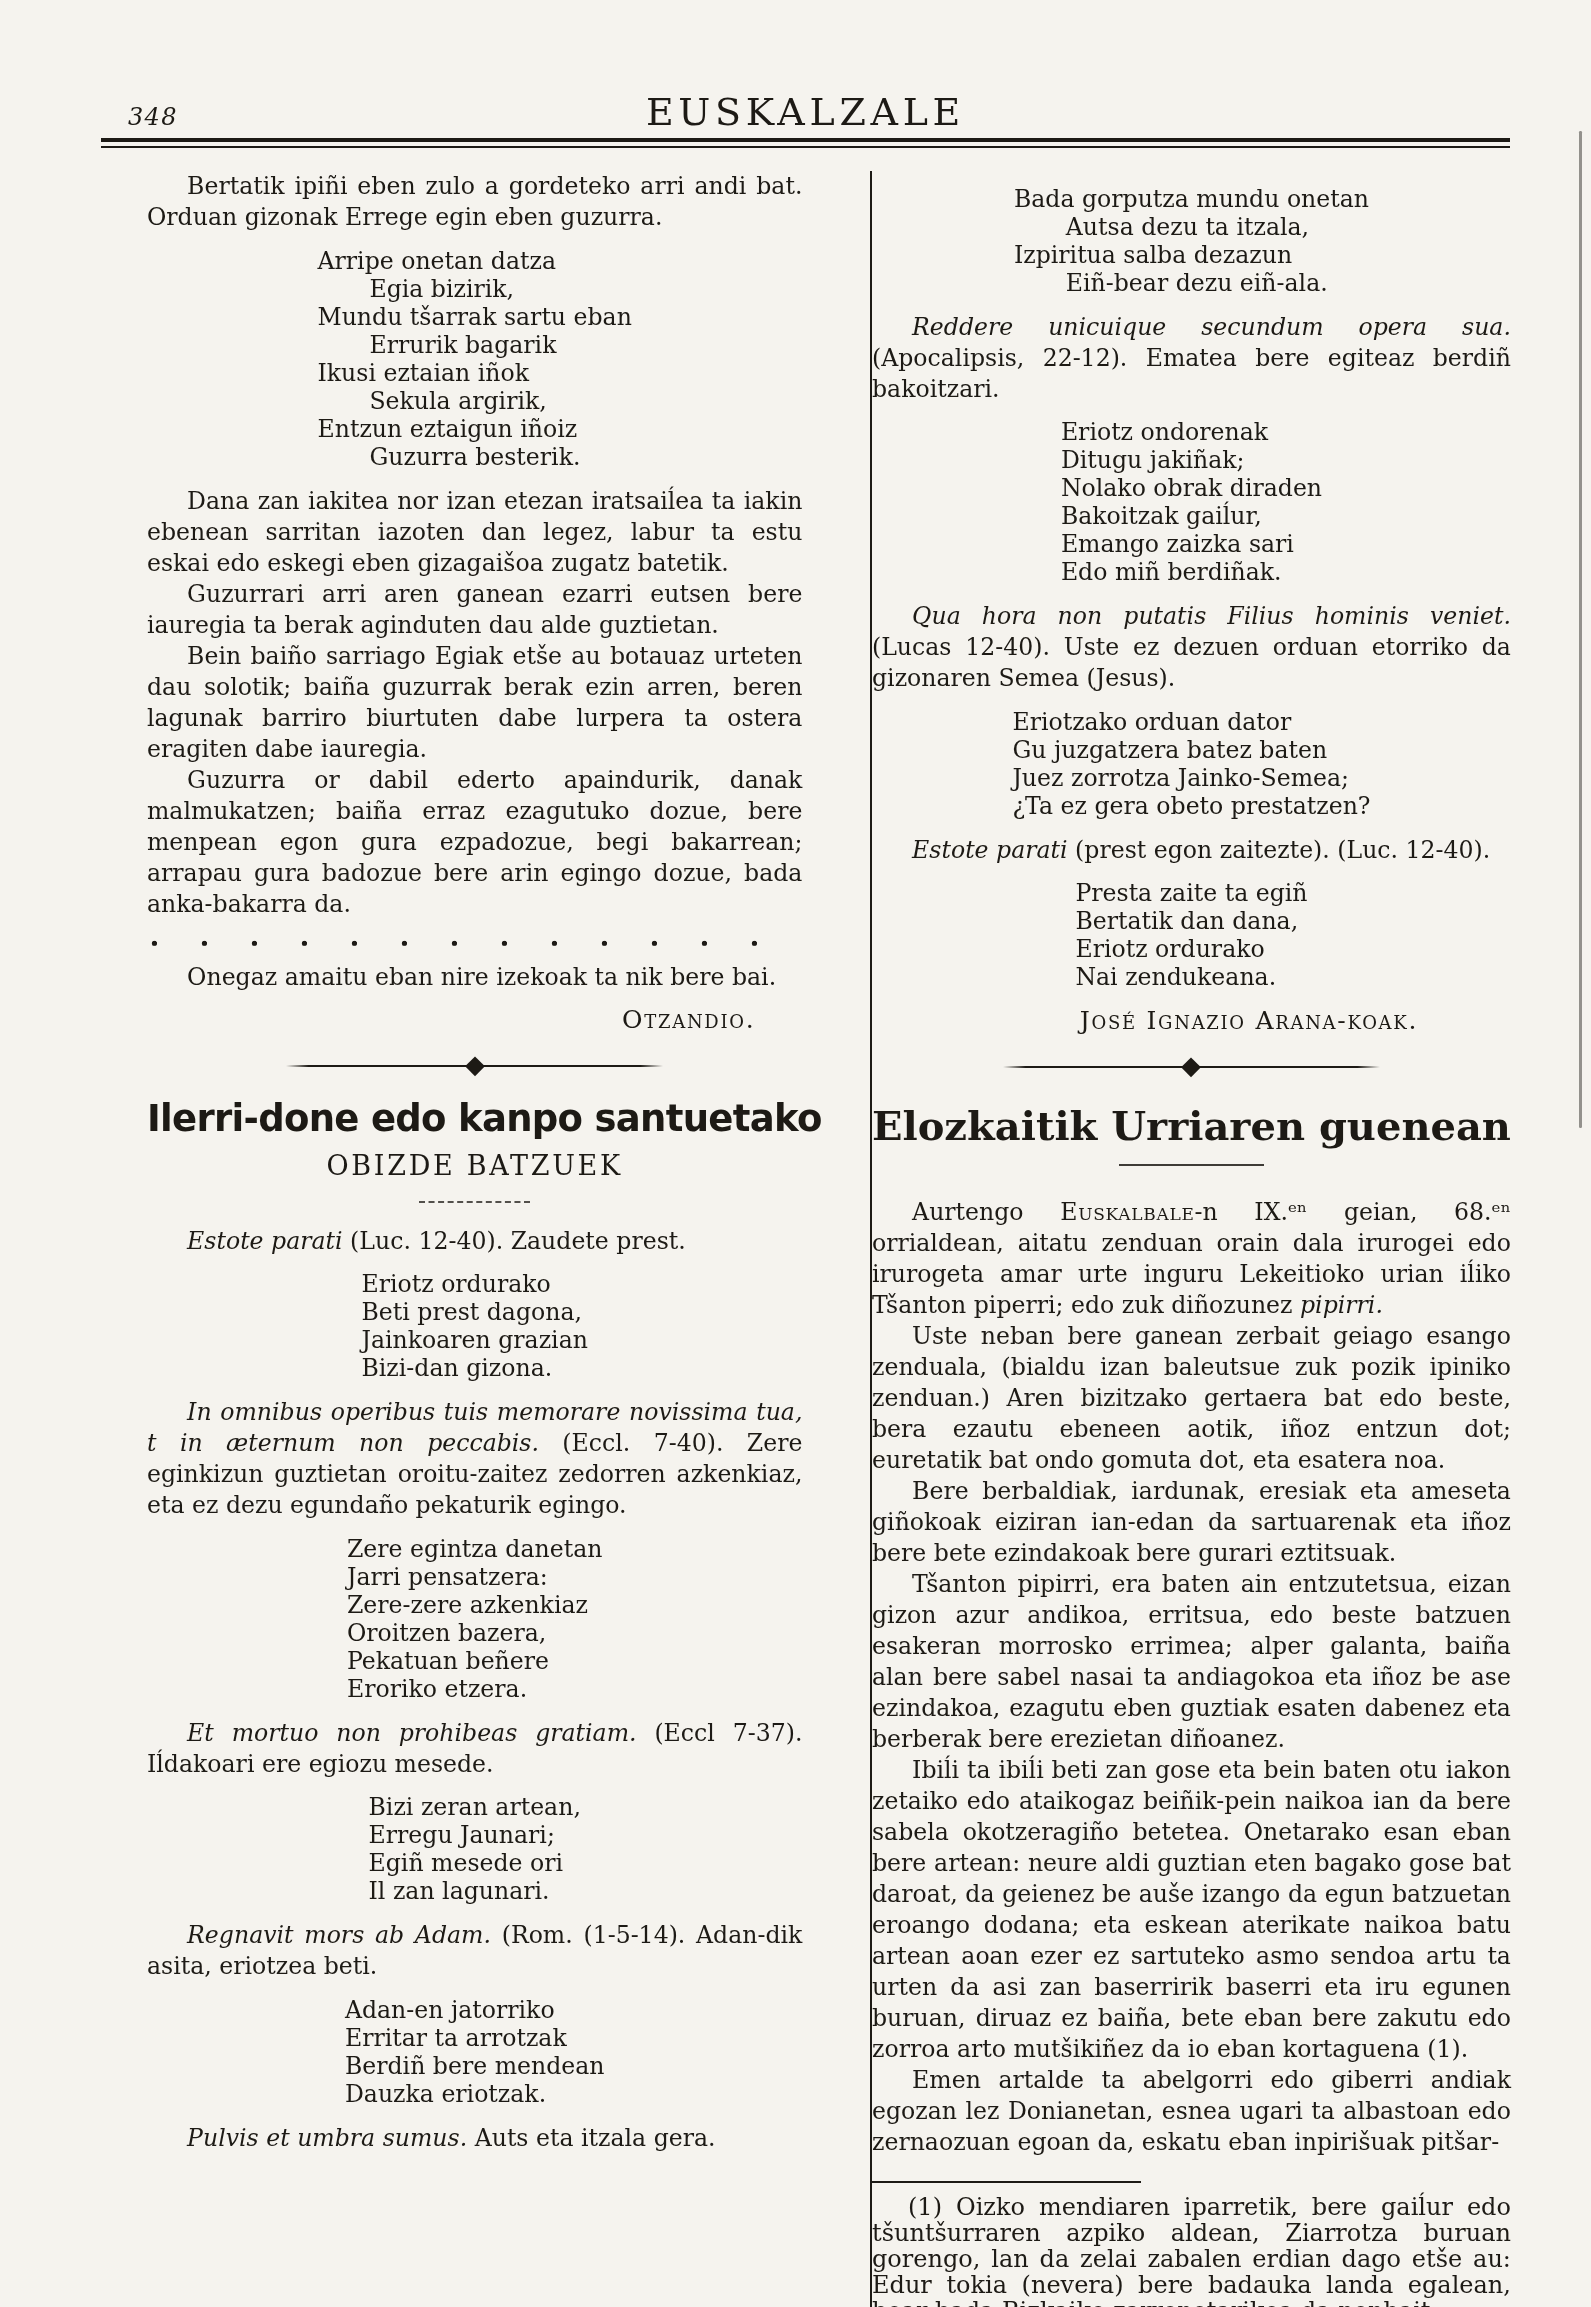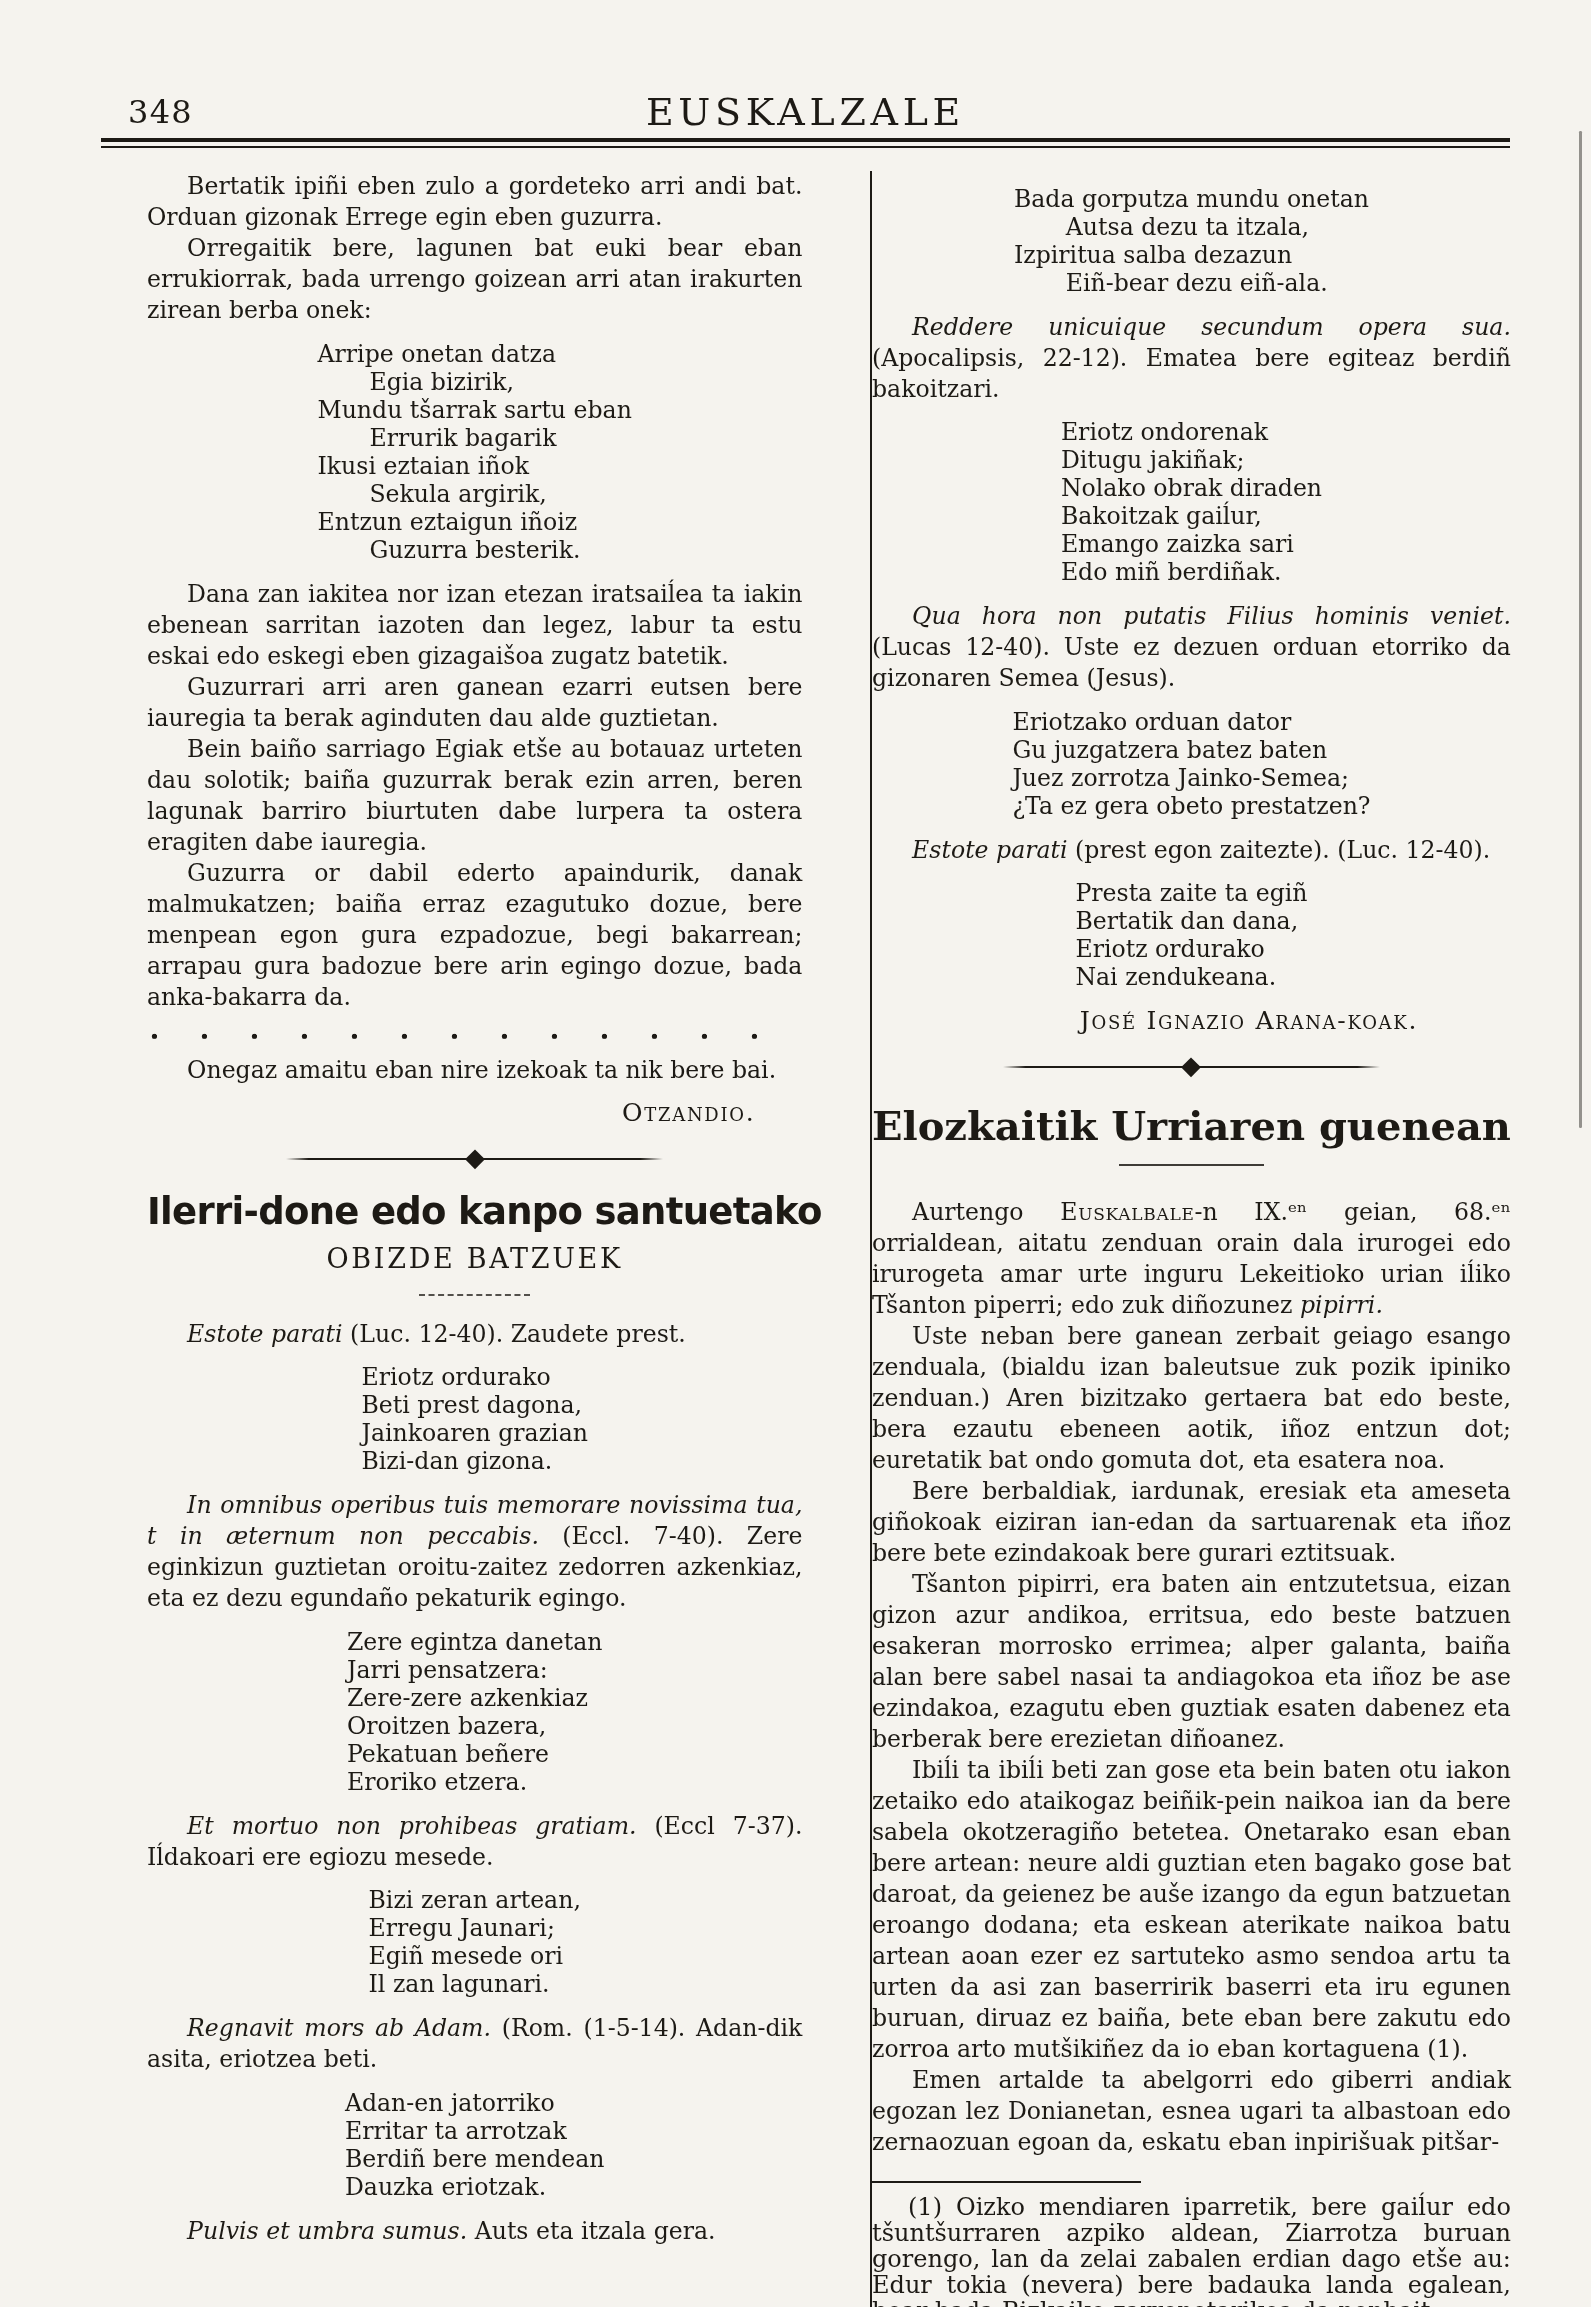--- a/index.html
+++ b/index.html
@@ -7,21 +7,21 @@
   body { background:#e9e7e1; font-family:"DejaVu Serif", serif; }
 
   .page {
     position:relative; width:1591px; height:2307px; overflow:hidden;
     background:var(--paper); color:var(--ink);
     box-sizing:border-box; padding:37px 81px 0 101px;
   }
 
   
   .pagehead { position:relative; height:101px; }
-  .pagenum { position:absolute; left:27px; bottom:6.7px; font-size:32px; letter-spacing:1.3px; }
+  .pagenum { position:absolute; left:27px; bottom:6.7px; font-size:24px; letter-spacing:1.3px;font-style:italic; }
   .masthead { position:absolute; left:0; right:0; bottom:4px; text-align:center;
               font-size:38px; letter-spacing:4.7px; font-weight:500; }
   .headrule { height:4px; border-top:4.7px solid var(--ink); border-bottom:2px solid var(--ink); }
 
   
   .columns { display:flex; align-items:stretch; margin-top:23px; }
   .col { box-sizing:border-box;margin-left:46px; }
   .col-left  { width:677px; padding-right:21.6px; }
   .col-right { flex:1; border-left:2px solid var(--ink); }
 
@@ -74,21 +74,20 @@
     <div class="pagenum">348</div>
     <div class="masthead">EUSKALZALE</div>
   </header>
   <div class="headrule"></div>
 
   <main class="columns">
 
     <section class="col col-left">
 
       <p class="para">Bertatik ipiñi eben zulo a gordeteko arri andi bat. Orduan gizonak Errege egin eben guzurra.</p>
-      <p class="para">Orregaitik bere, lagunen bat euki bear eban errukiorrak, bada urrengo goizean arri atan irakurten zirean berba onek:</p>
 
       <div class="verse alt">
         <div class="vline">Arripe onetan datza</div>
         <div class="vline">Egia bizirik,</div>
         <div class="vline">Mundu tšarrak sartu eban</div>
         <div class="vline">Errurik bagarik</div>
         <div class="vline">Ikusi eztaian iñok</div>
         <div class="vline">Sekula argirik,</div>
         <div class="vline">Entzun eztaigun iñoiz</div>
         <div class="vline">Guzurra besterik.</div>

